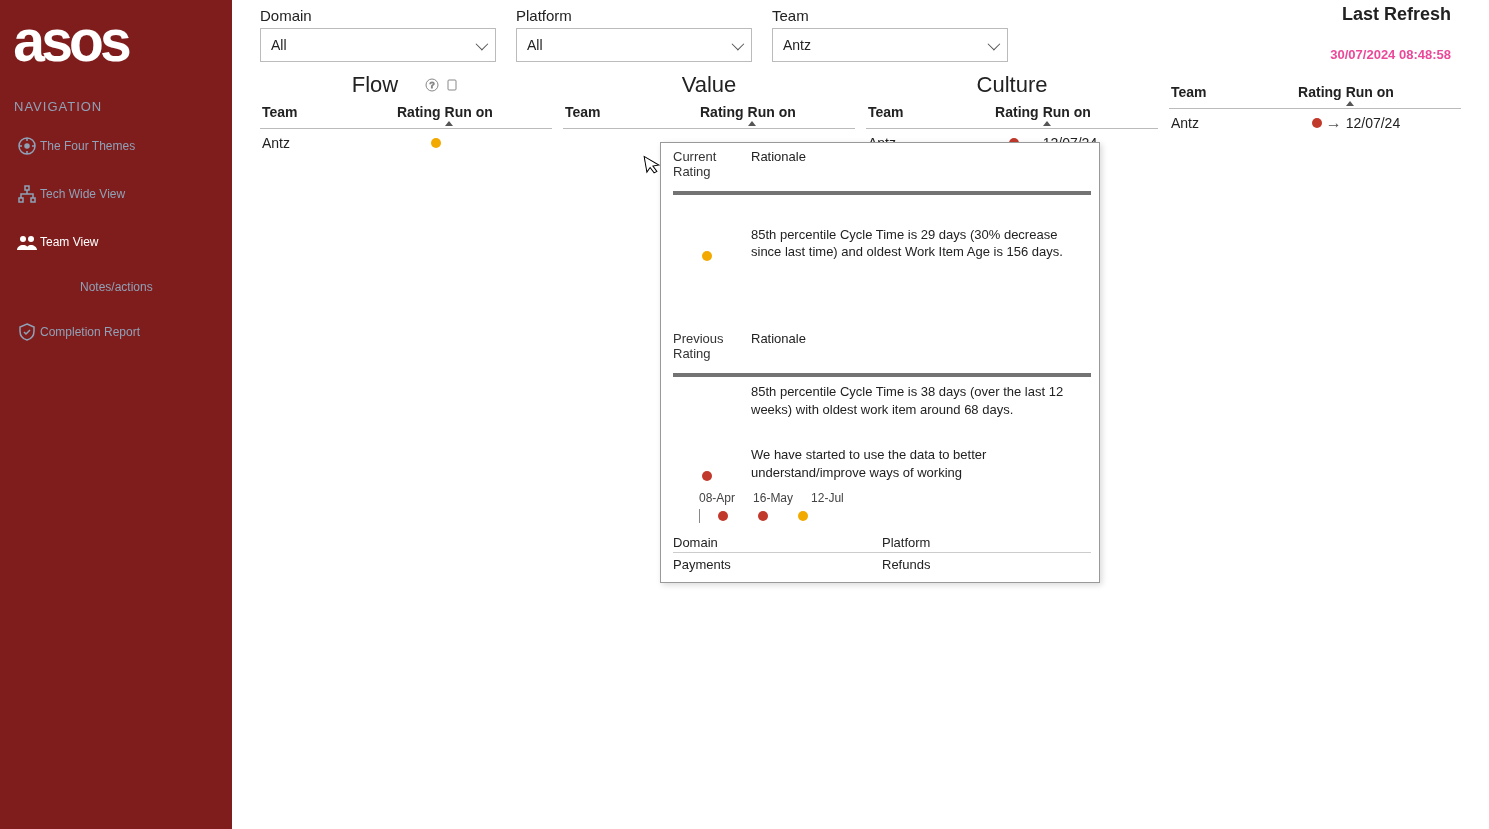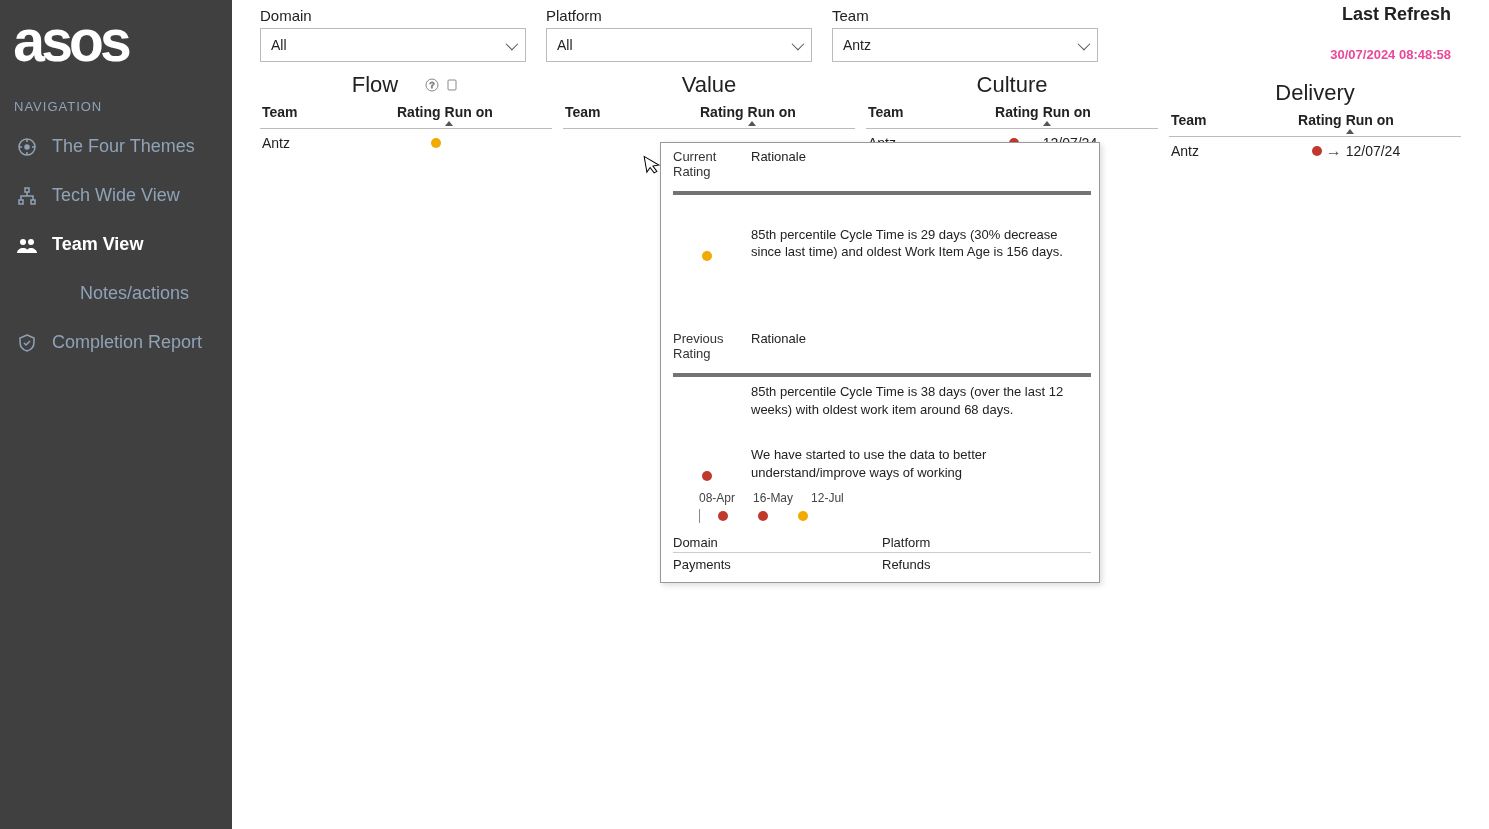--- a/index.html
+++ b/index.html
@@ -1,33 +1,33 @@
 <!DOCTYPE html>
 <html><head>
   <meta charset="utf-8">
   <style>
     * { box-sizing: border-box; margin: 0; padding: 0; }
     body { font-family: "Segoe UI", Arial, sans-serif; font-size: 14px; color: #222; background: #fff; width: 1489px; height: 829px; overflow: hidden; }
 
     .layout   { display: flex; height: 100%; }
-    .sidebar  { width: 232px; background: #404040; color: #fff; padding-top: 6px; }
+    .sidebar  { width: 232px; background: #7f1d1d; color: #fff; padding-top: 6px; }
     .logo     { font-family: Arial, sans-serif; font-size: 60px; font-weight: 900; letter-spacing: -4px; padding: 0 14px 12px 14px; transform: scaleX(.95); transform-origin: left; }
     .nav-head { color: #8fa2b7; font-size: 13px; letter-spacing: 1px; padding: 12px 14px 8px 14px; }
-    .nav-item { display: flex; align-items: center; gap: 14px; padding: 14px 14px 14px 16px; color: #8fa2b7; font-size: 18px; cursor: pointer; }
-    .nav-item.active { color: #fff; font-weight: 700; }
+    .nav-item { display: flex; align-items: center; gap: 2px; padding: 14px 14px 14px 16px; color: #8fa2b7; font-size: 12px; cursor: pointer; }
+    .nav-item.active { color: #fff; font-weight: 400; }
     .nav-item.indent { padding-left: 80px; }
     .nav-icon { width: 22px; display: inline-flex; justify-content: center; }
 
     .main      { flex: 1; position: relative; }
 
     
     .filters   { display: flex; gap: 20px; padding: 4px 18px 4px 28px; align-items: flex-end; }
     .filter    { display: flex; flex-direction: column; }
     .filter label { font-size: 15px; color: #222; margin-bottom: 4px; }
-    .filter .select { width: 266px; height: 28px; border: 1px solid #bbb; display: flex; align-items: center; justify-content: space-between; padding: 16px 10px; cursor: pointer; }
+    .filter .select { width: 236px; height: 28px; border: 1px solid #bbb; display: flex; align-items: center; justify-content: space-between; padding: 16px 10px; cursor: pointer; }
     .chev::after { content: ""; display: inline-block; width: 8px; height: 8px; border-right: 1px solid #555; border-bottom: 1px solid #555; transform: rotate(45deg) translateY(-2px); }
     .refresh   { margin-left: auto; text-align: right; padding-right: 20px; font-weight: bold; }
     .refresh .lbl { font-size: 18px; }
     .refresh .ts  { font-size: 13px; color: #ec4899; margin-top: 22px; }
 
     
     .panels    { display: flex; padding: 6px 28px 0 28px; gap: 11px; }
     .panel     { flex: 1 1 0; }
     .panel-title { font-size: 22px; text-align: center; padding-bottom: 2px; }
     .panel-title .icons { font-size: 14px; color: #777; margin-left: 20px; }
@@ -218,21 +218,20 @@
                 <span class="rating-dot dot-red"></span>
                 <span class="trend-arrow">→</span>
               </td>
               <td>12/07/24</td>
             </tr>
           </tbody>
         </table>
       </div>
 
       <div class="panel" style="margin-top:8px">
-        <div class="panel-title">Delivery</div>
         <table class="grid">
           <thead>
               <tr>
             <th>Team</th>
             <th style="text-align:right">Rating</th>
             <th><span>Run on</span><span class="sorttri"></span></th>
           </tr>
             </thead>
           <tbody>
             <tr>

